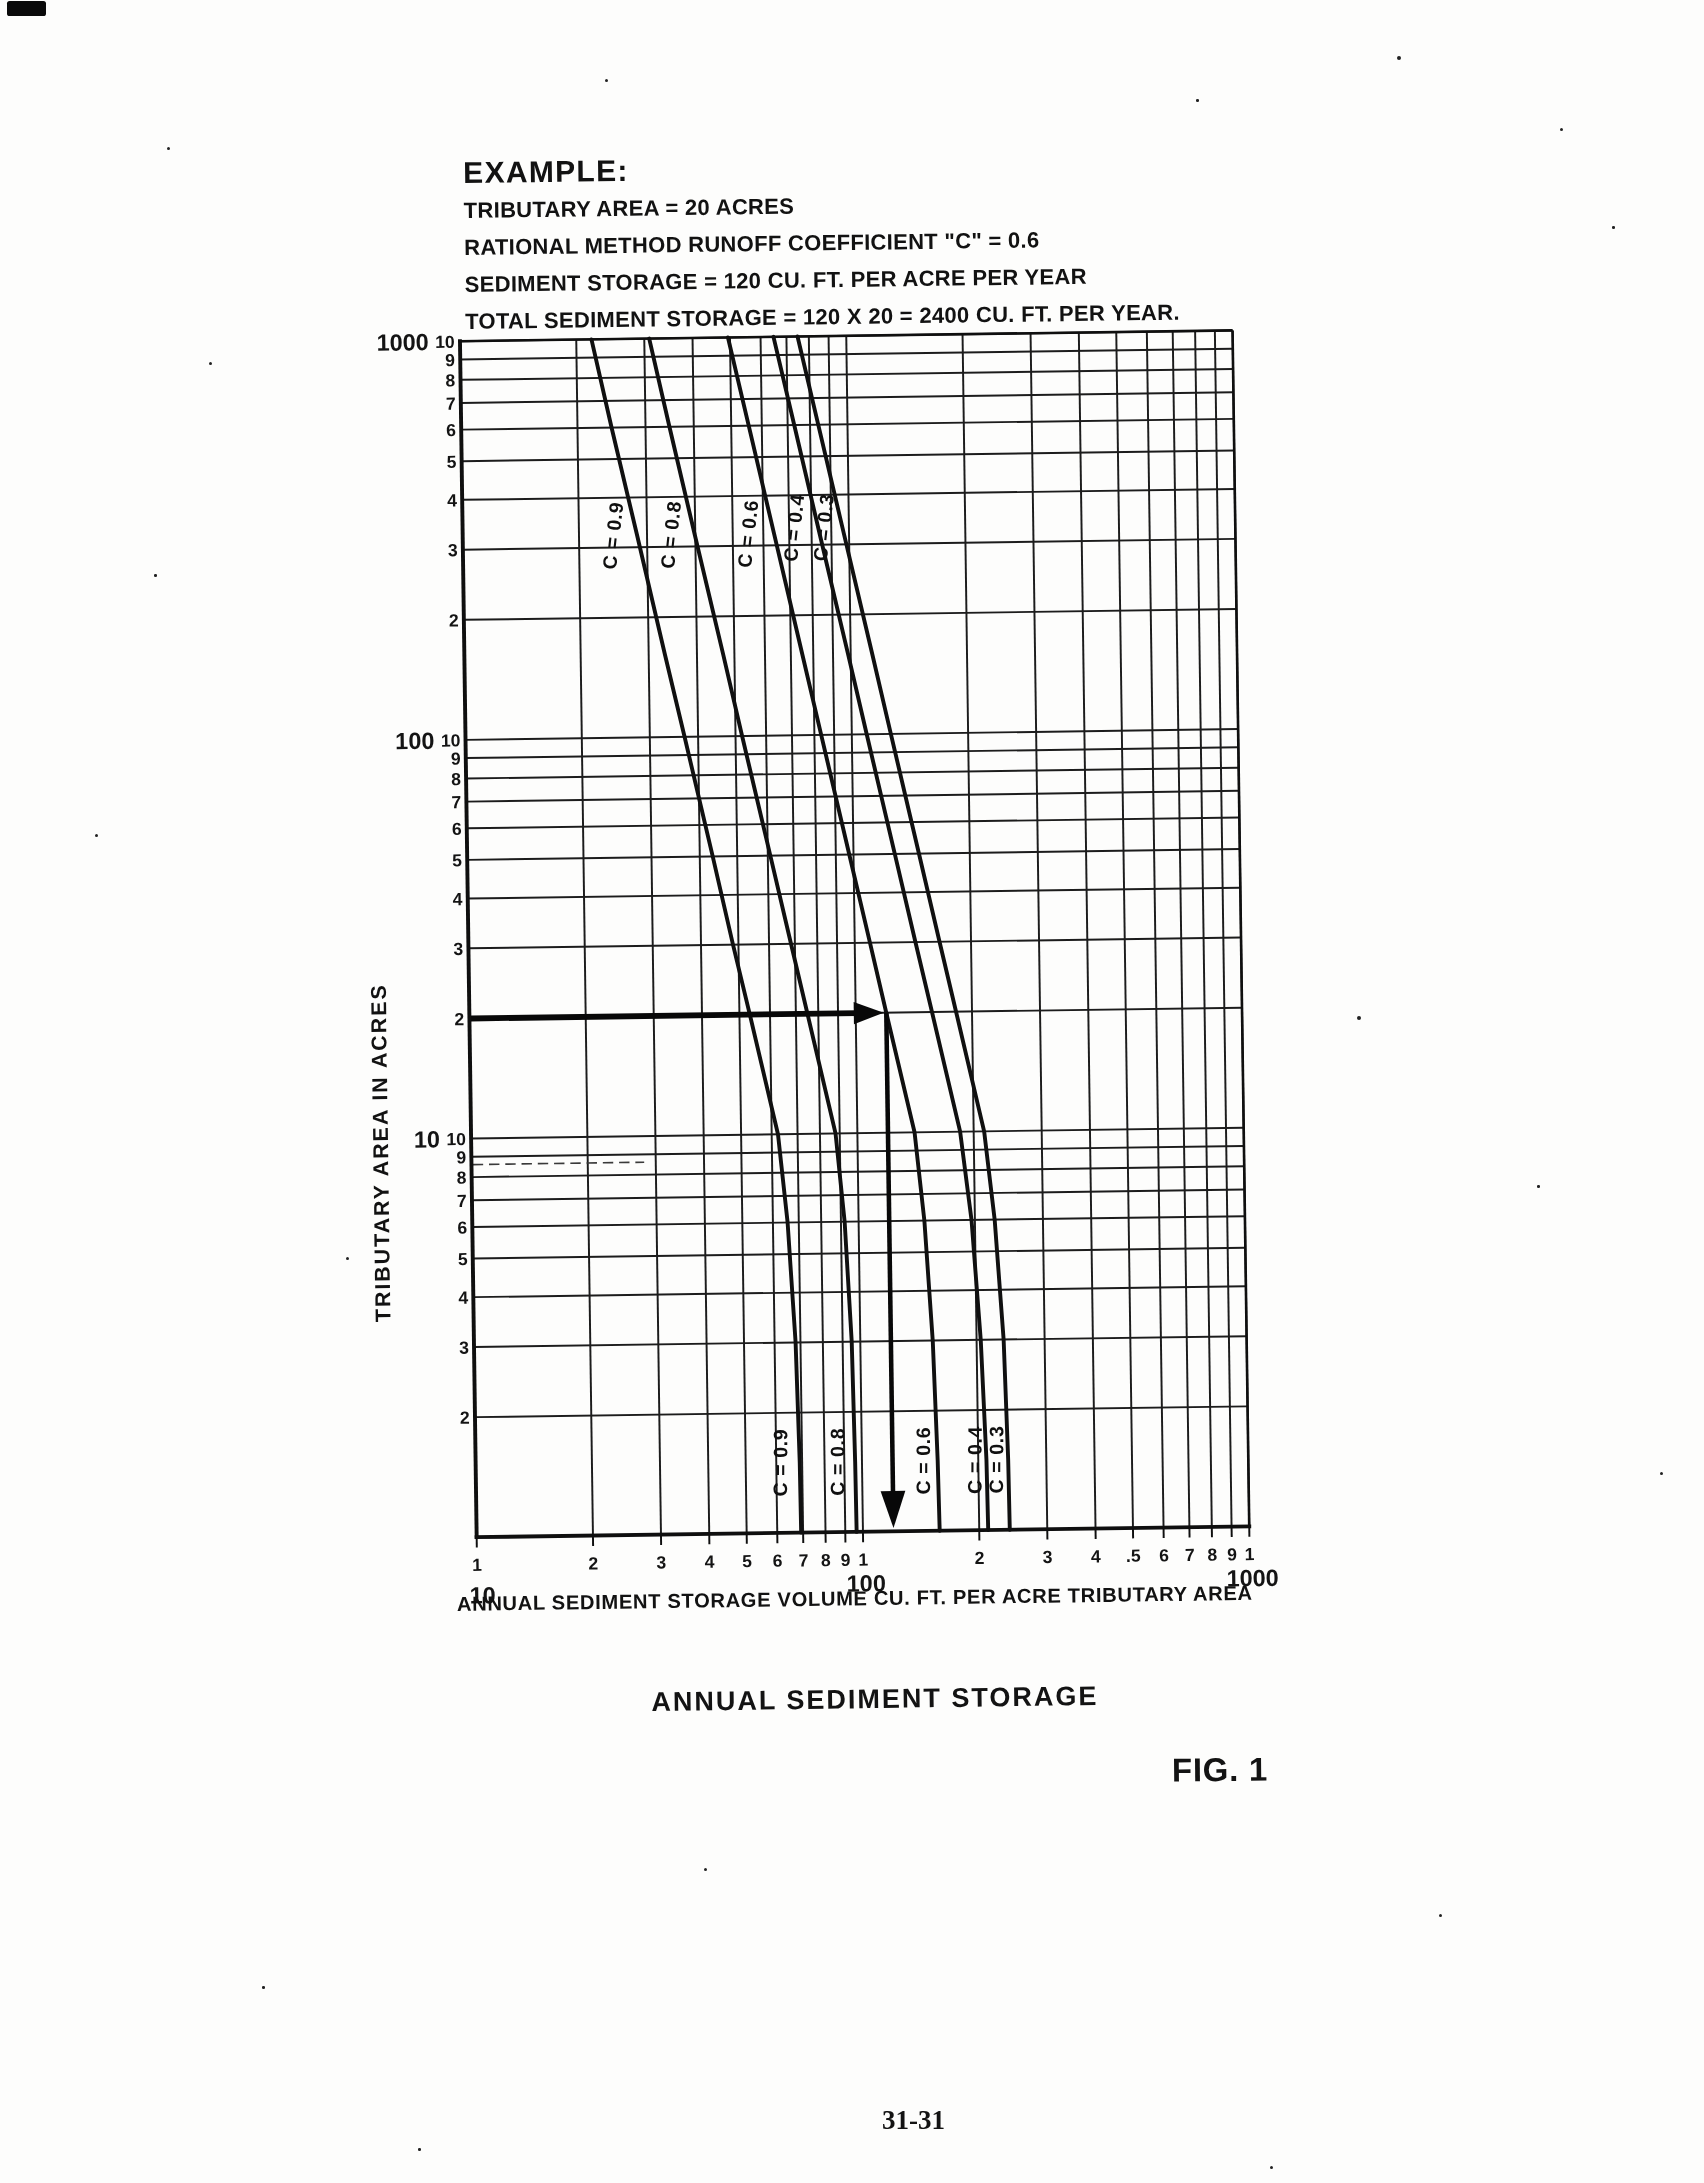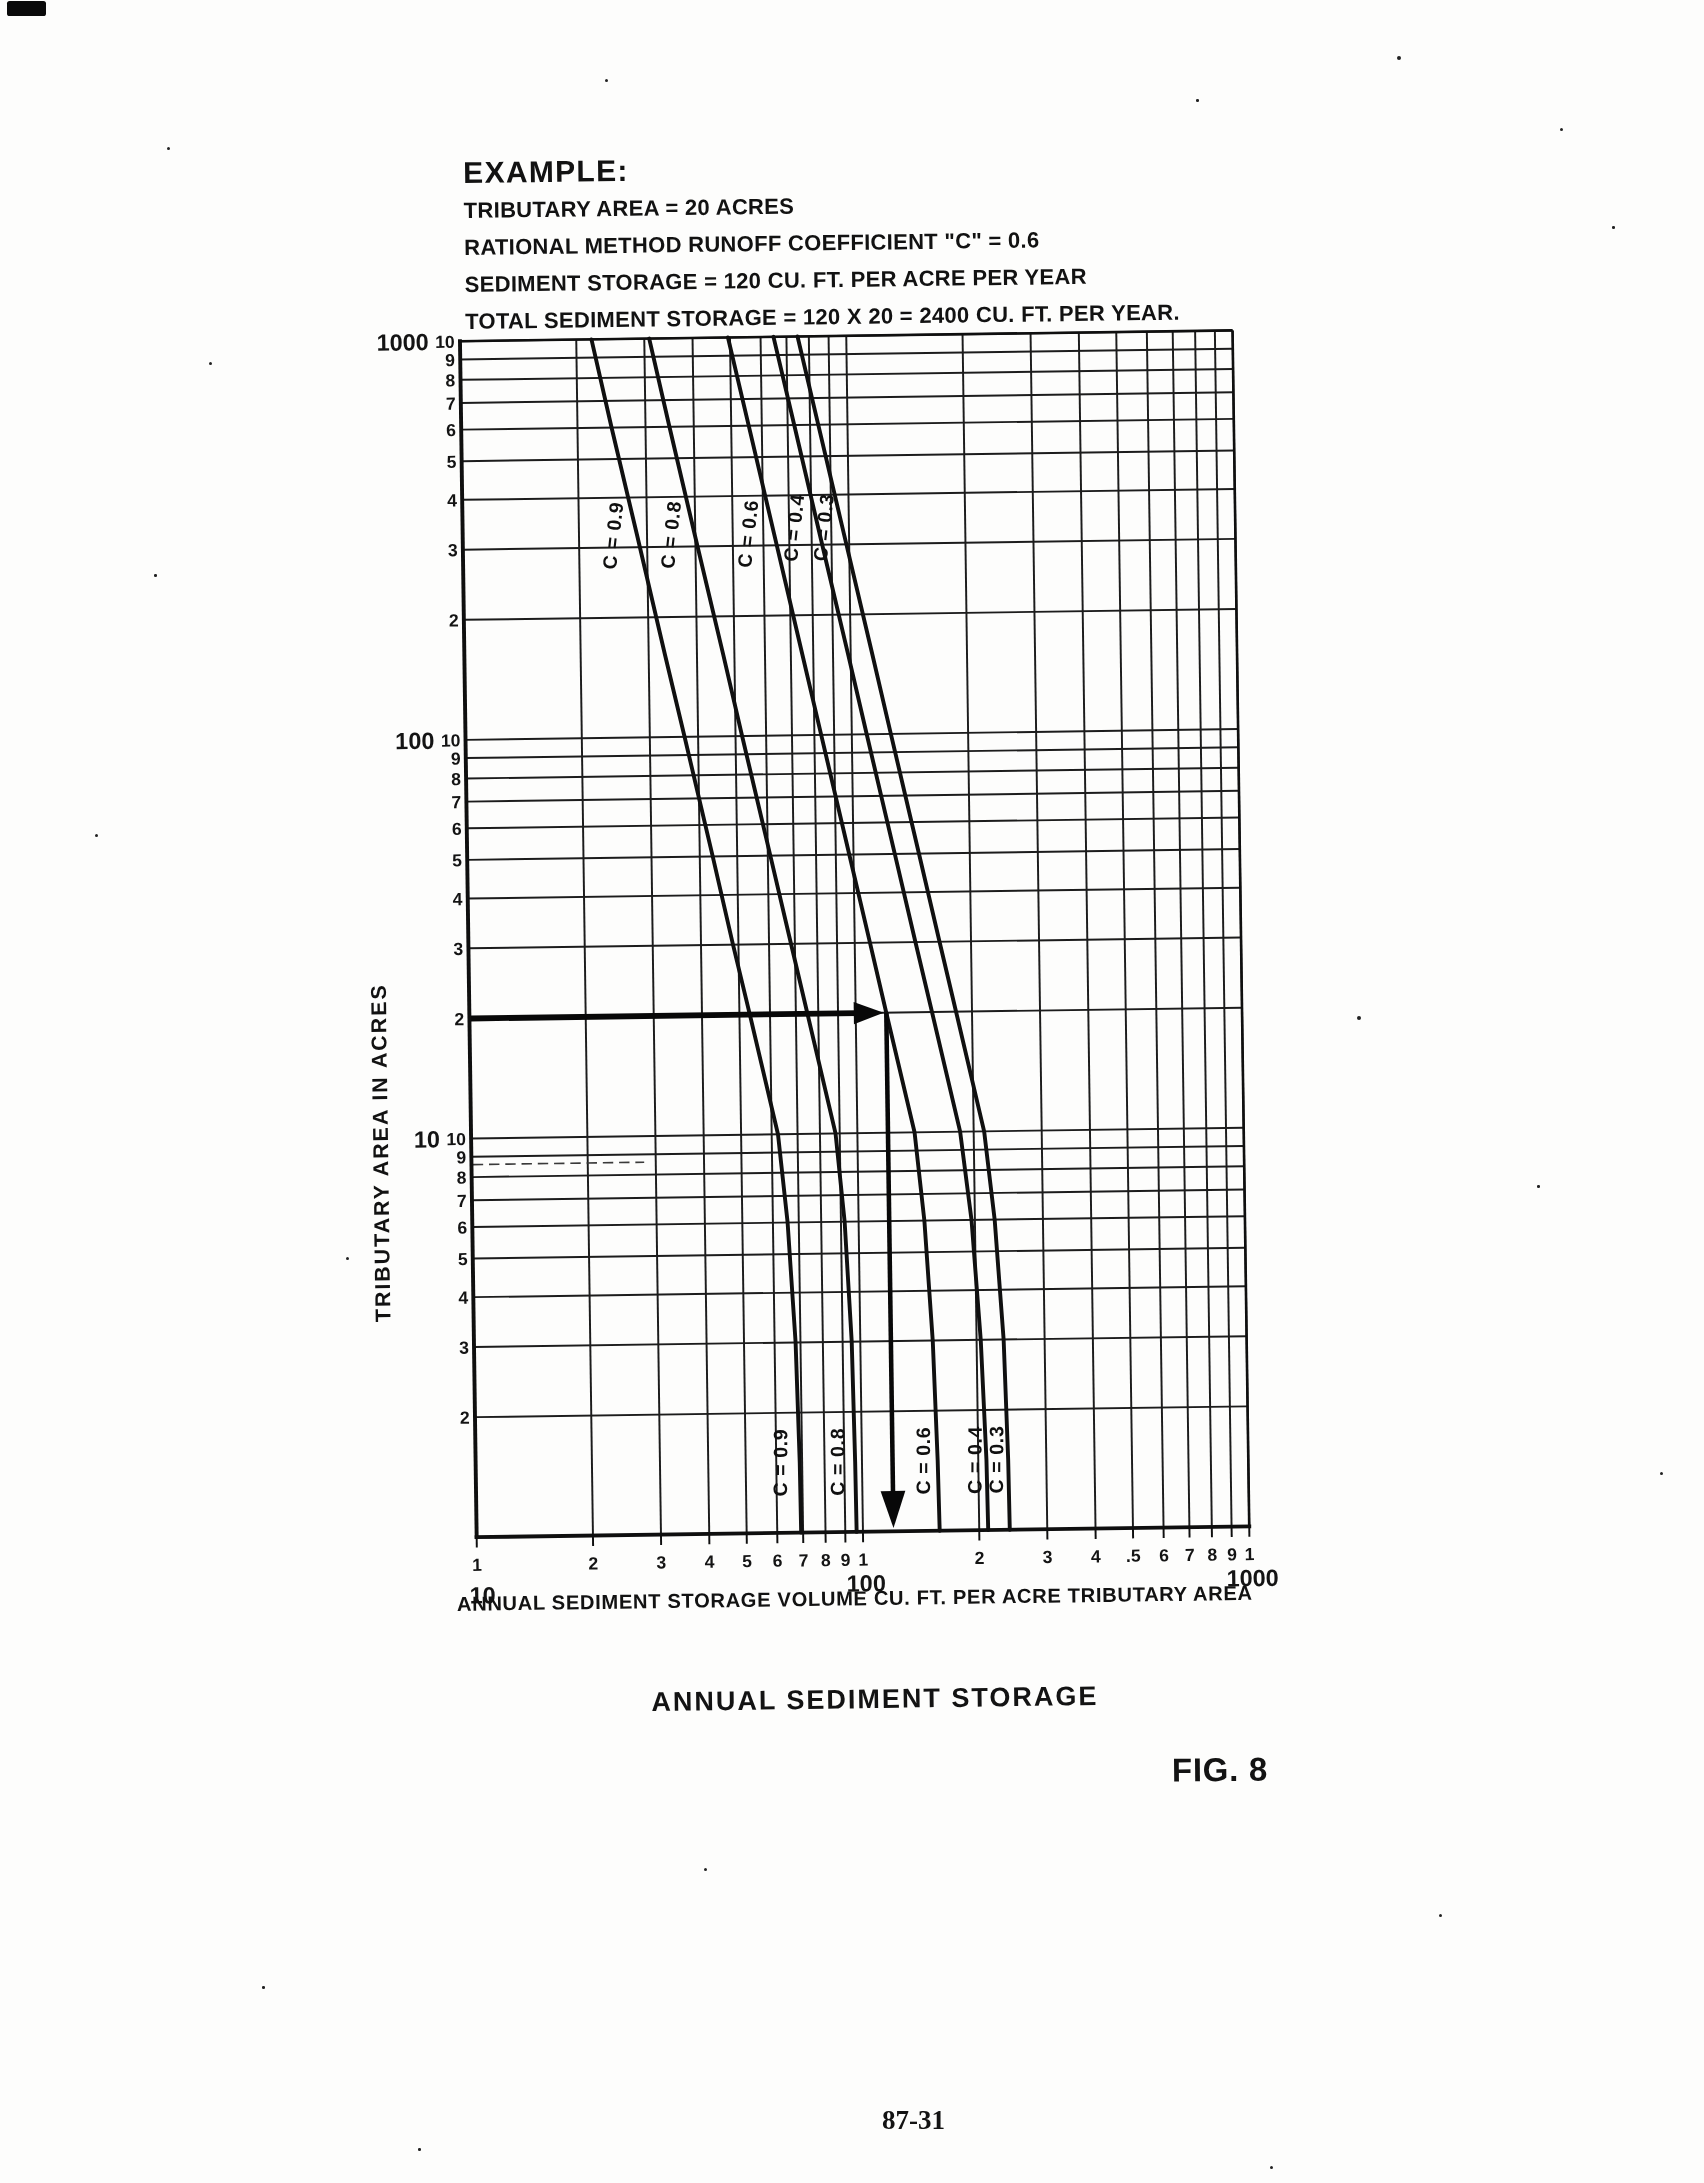--- a/index.html
+++ b/index.html
@@ -209,22 +209,22 @@
         <text transform="translate(1497.9 2247.1) rotate(-89)" text-anchor="middle" class="clabel">C = 0.4</text>
         <text transform="translate(1531.1 2247.1) rotate(-89)" text-anchor="middle" class="clabel">C = 0.3</text>
         <line x1="722" y1="1557.4686126579795" x2="1317.033660152289" y2="1557.4686126579795" class="arrow" stroke-width="9"></line>
         <polygon points="1357.033660152289,1557.4686126579795 1311.033660152289,1540.4686126579795 1311.033660152289,1574.4686126579795" class="ah"></polygon>
         <line x1="1361.033660152289" y1="1557.4686126579795" x2="1361.033660152289" y2="2297" class="arrow" stroke-width="7"></line>
         <polygon points="1361.033660152289,2350 1342.033660152289,2293 1380.033660152289,2293" class="ah"></polygon>
       </g>
   </svg>
 
   <div class="fig-title">ANNUAL SEDIMENT STORAGE</div>
-  <div class="fig-label">FIG. 8</div>
-  <div class="page-number">87-31</div>
+  <div class="fig-label">FIG. 1</div>
+  <div class="page-number">31-31</div>
 
   <div class="blob" style="left:6.5px;top:1.3px;width:39px;height:14.3px;border-radius:2.6px;"></div>
   <div class="speck" style="left:605px;top:79px;width:3.3px;height:3.3px;"></div>
   <div class="speck" style="left:1397px;top:56px;width:3.9px;height:3.9px;"></div>
   <div class="speck" style="left:1196px;top:99px;width:2.6px;height:2.6px;"></div>
   <div class="speck" style="left:1560px;top:128px;width:3.3px;height:3.3px;"></div>
   <div class="speck" style="left:167px;top:147px;width:3.3px;height:3.3px;"></div>
   <div class="speck" style="left:1612px;top:226px;width:2.6px;height:2.6px;"></div>
   <div class="speck" style="left:209px;top:362px;width:3.3px;height:3.3px;"></div>
   <div class="speck" style="left:154px;top:574px;width:2.6px;height:2.6px;"></div>

